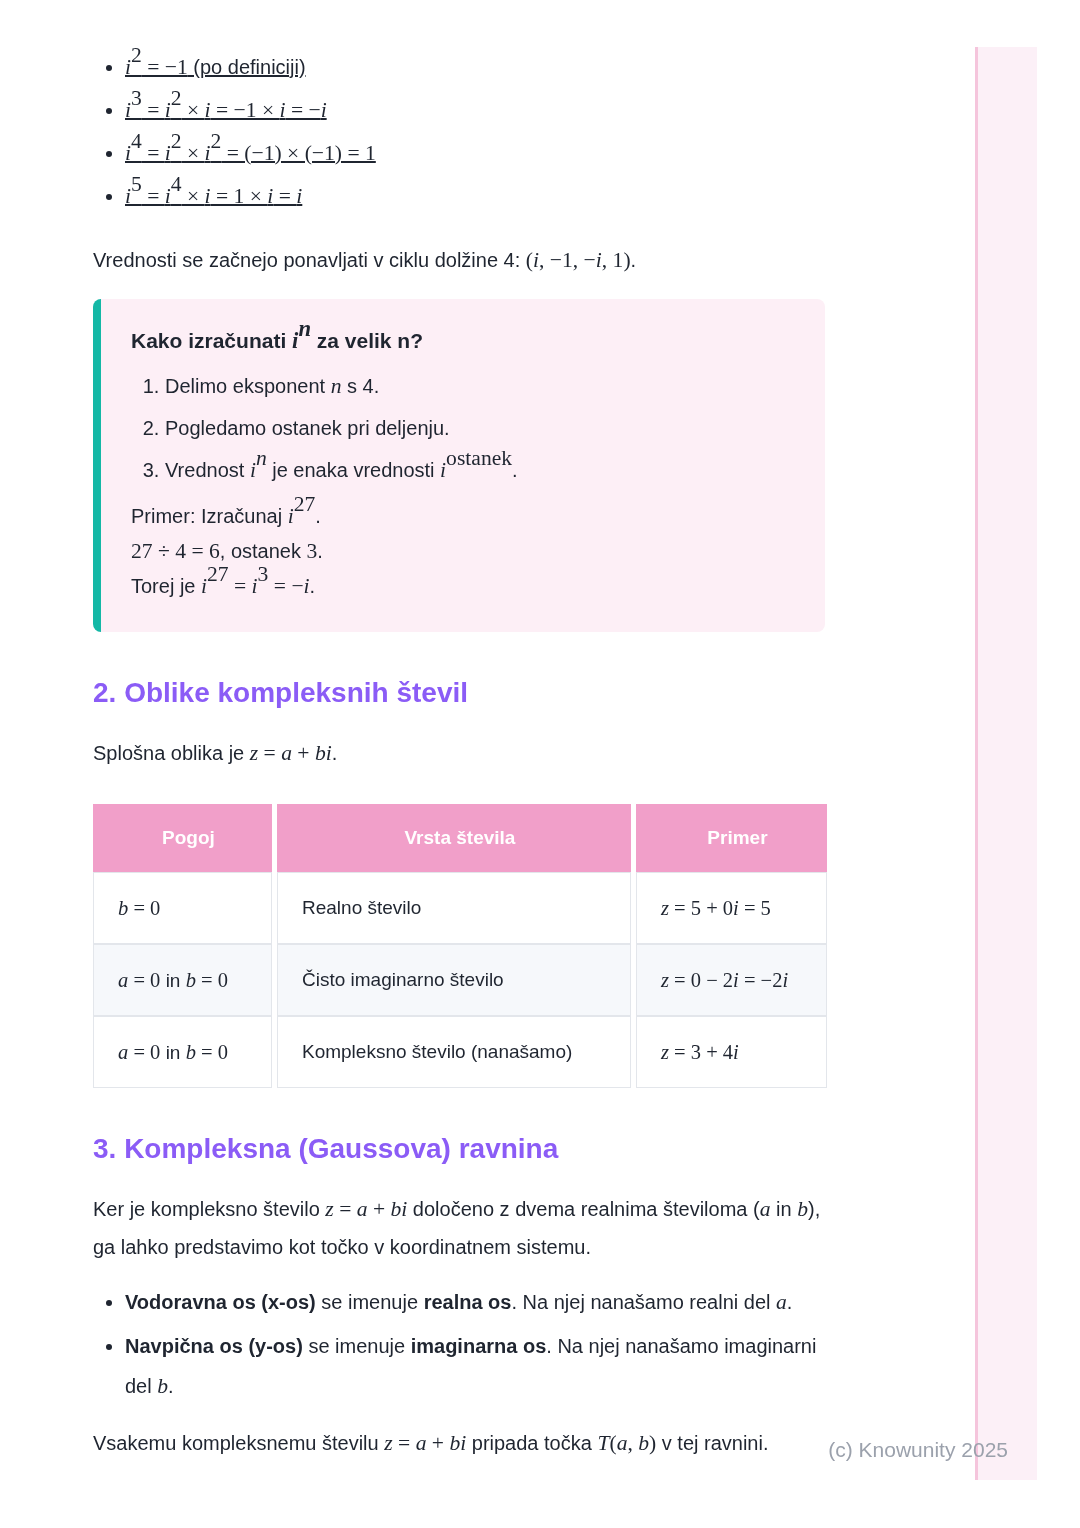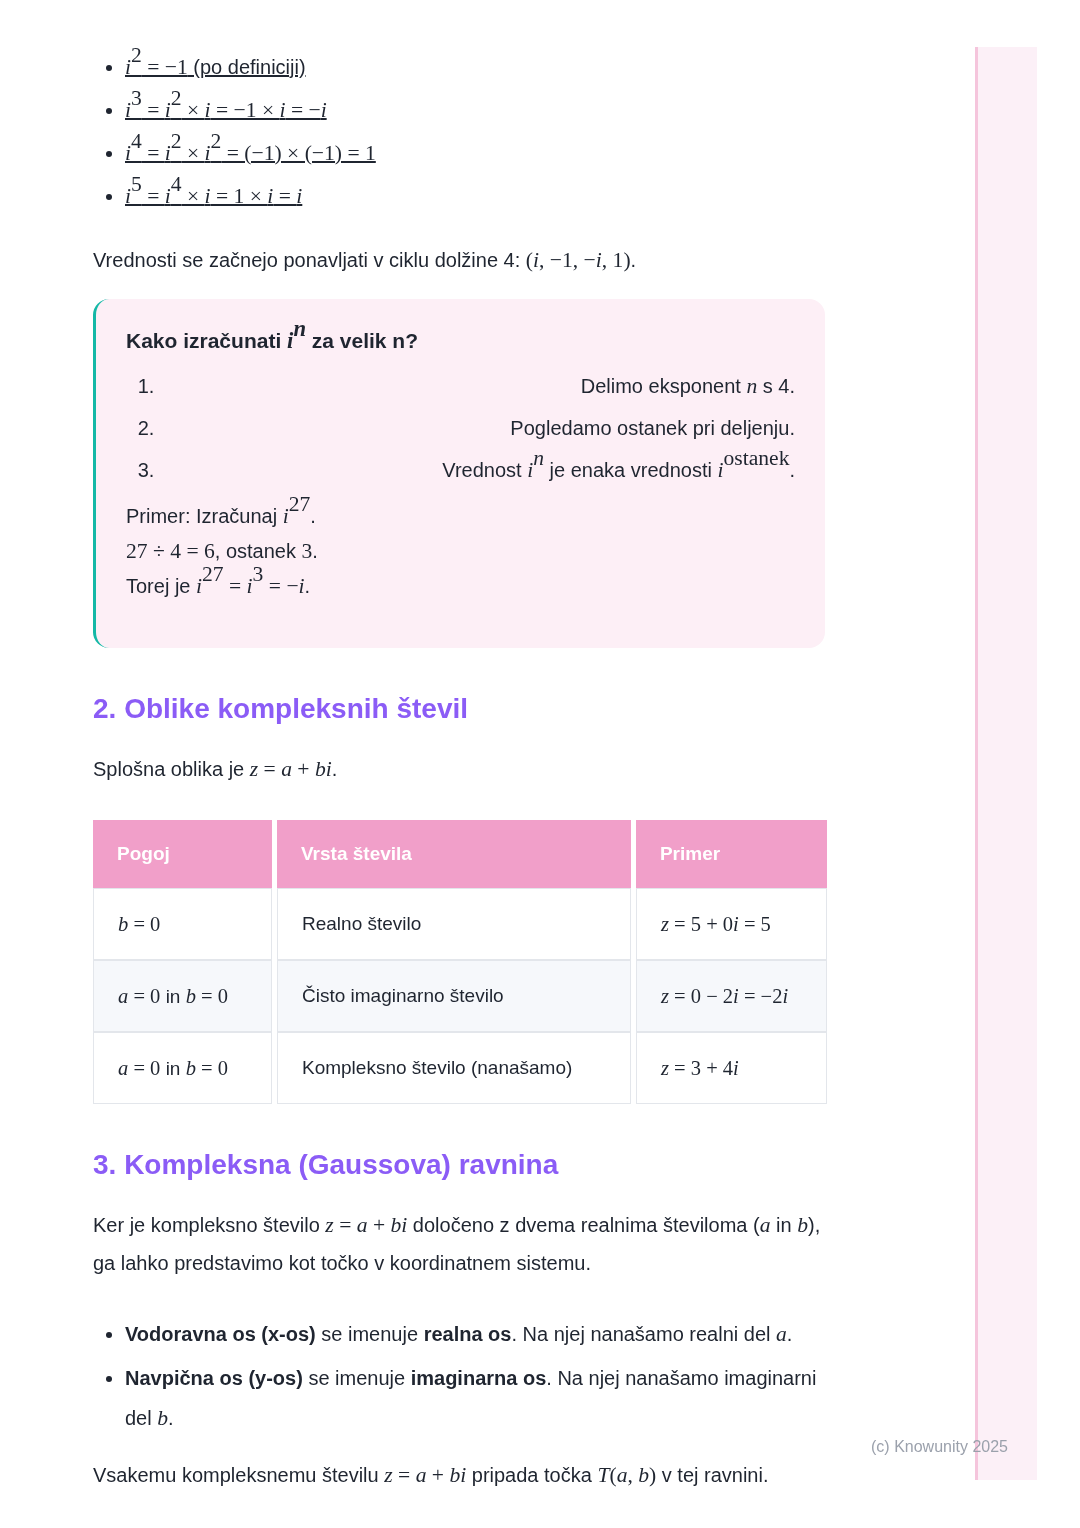--- a/index.html
+++ b/index.html
@@ -42,38 +42,37 @@
   ul.bullets > li {
     line-height: 30px;
     margin-bottom: 13px;
   }
   p.cycle { margin-top: 34px; line-height: 30px; }
   
   .callout {
     margin-top: 24px;
     width: 732px;
     background: #fdeff6;
-    border-left: 3px solid #14b8a6;
-    border-radius: 16px;
-    padding: 28px 30px 44px 30px;
+    border-left: 8px solid #14b8a6;
+    border-radius: 8px;
+    padding: 28px 30px 28px 30px;
   }
   .callout-title {
     font-weight: 700;
     font-size: 21px;
     line-height: 28px;
   }
   ol.steps {
     list-style: decimal;
     padding-left: 34px;
     margin-top: 16px;
   }
   ol.steps > li {
     line-height: 30px;
     margin-bottom: 12px;
-    text-align: right;
   }
   .example { margin-top: 14px; }
   .example p { line-height: 35px; }
   
   h2.section-heading {
     margin-top: 44px;
     font-size: 28px;
     line-height: 34px;
     font-weight: 700;
     color: #8b5cf6;
@@ -84,39 +83,39 @@
   table.types {
     border-collapse: separate;
     border-spacing: 5px 0;
     width: 744px;
     font-size: 19px;
   }
   table.types th {
     background: #f19fc9;
     color: #ffffff;
     font-weight: 600;
-    text-align: left;
+    text-align: center;
     height: 68px;
     padding: 0 12px 0 24px;
     vertical-align: middle;
   }
   table.types td {
     border: 1px solid #e3e6eb;
     background: #ffffff;
     height: 72px;
     padding: 0 4px 0 24px;
     vertical-align: middle;
   }
   table.types tr.alt td { background: #f6f8fb; }
   
   p.para { margin-top: 24px; line-height: 38px; }
   ul.axes {
     list-style: disc;
     padding-left: 32px;
-    margin-top: 32px;
+    margin-top: 16px;
   }
   ul.axes > li {
     line-height: 40px;
     margin-bottom: 4px;
   }
   p.closing { margin-top: 22px; line-height: 30px; }
   
   .stripe {
     position: absolute;
     left: 975px;
@@ -125,21 +124,21 @@
     height: 1433px;
     background: #fcf0f7;
     border-left: 3px solid #f5c5dc;
     z-index: 1;
   }
   
   .footer {
     position: absolute;
     top: 1438px;
     right: 72px;
-    font-size: 16px;
+    font-size: 21px;
     color: #9ba1ac;
     z-index: 3;
   }
 </style>
 </head>
 <body>
 
 <div class="stripe"></div>
 
 <div class="content">

